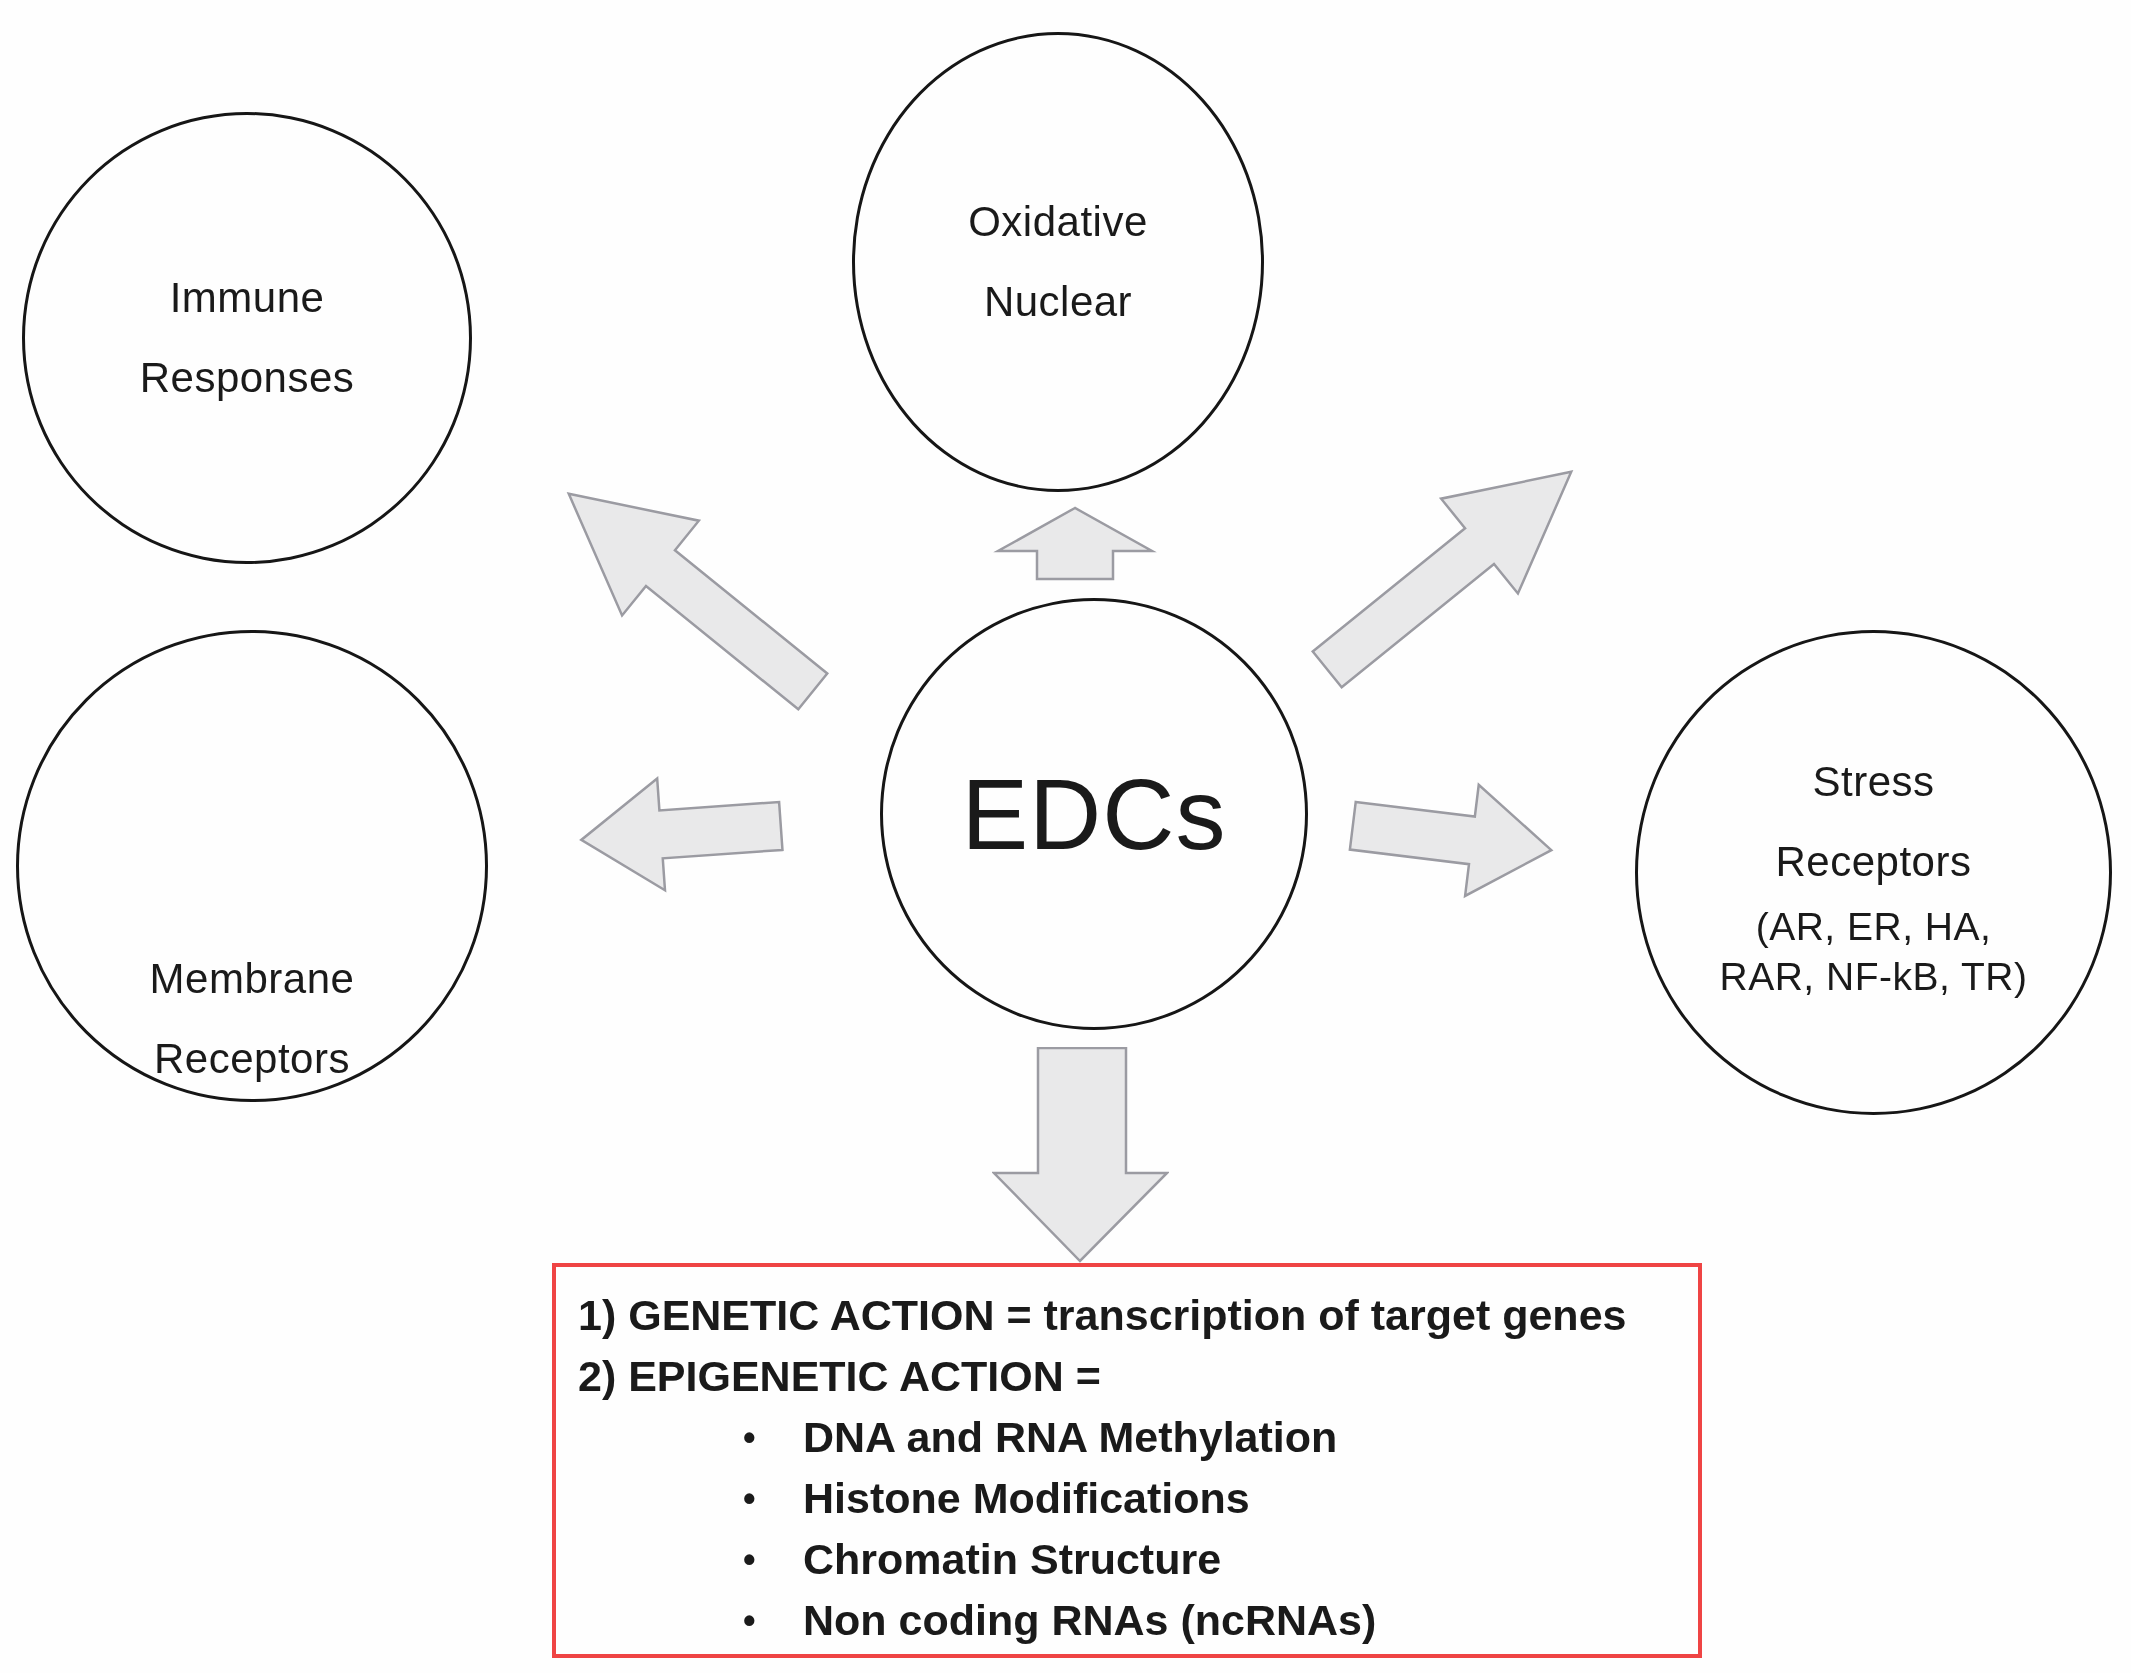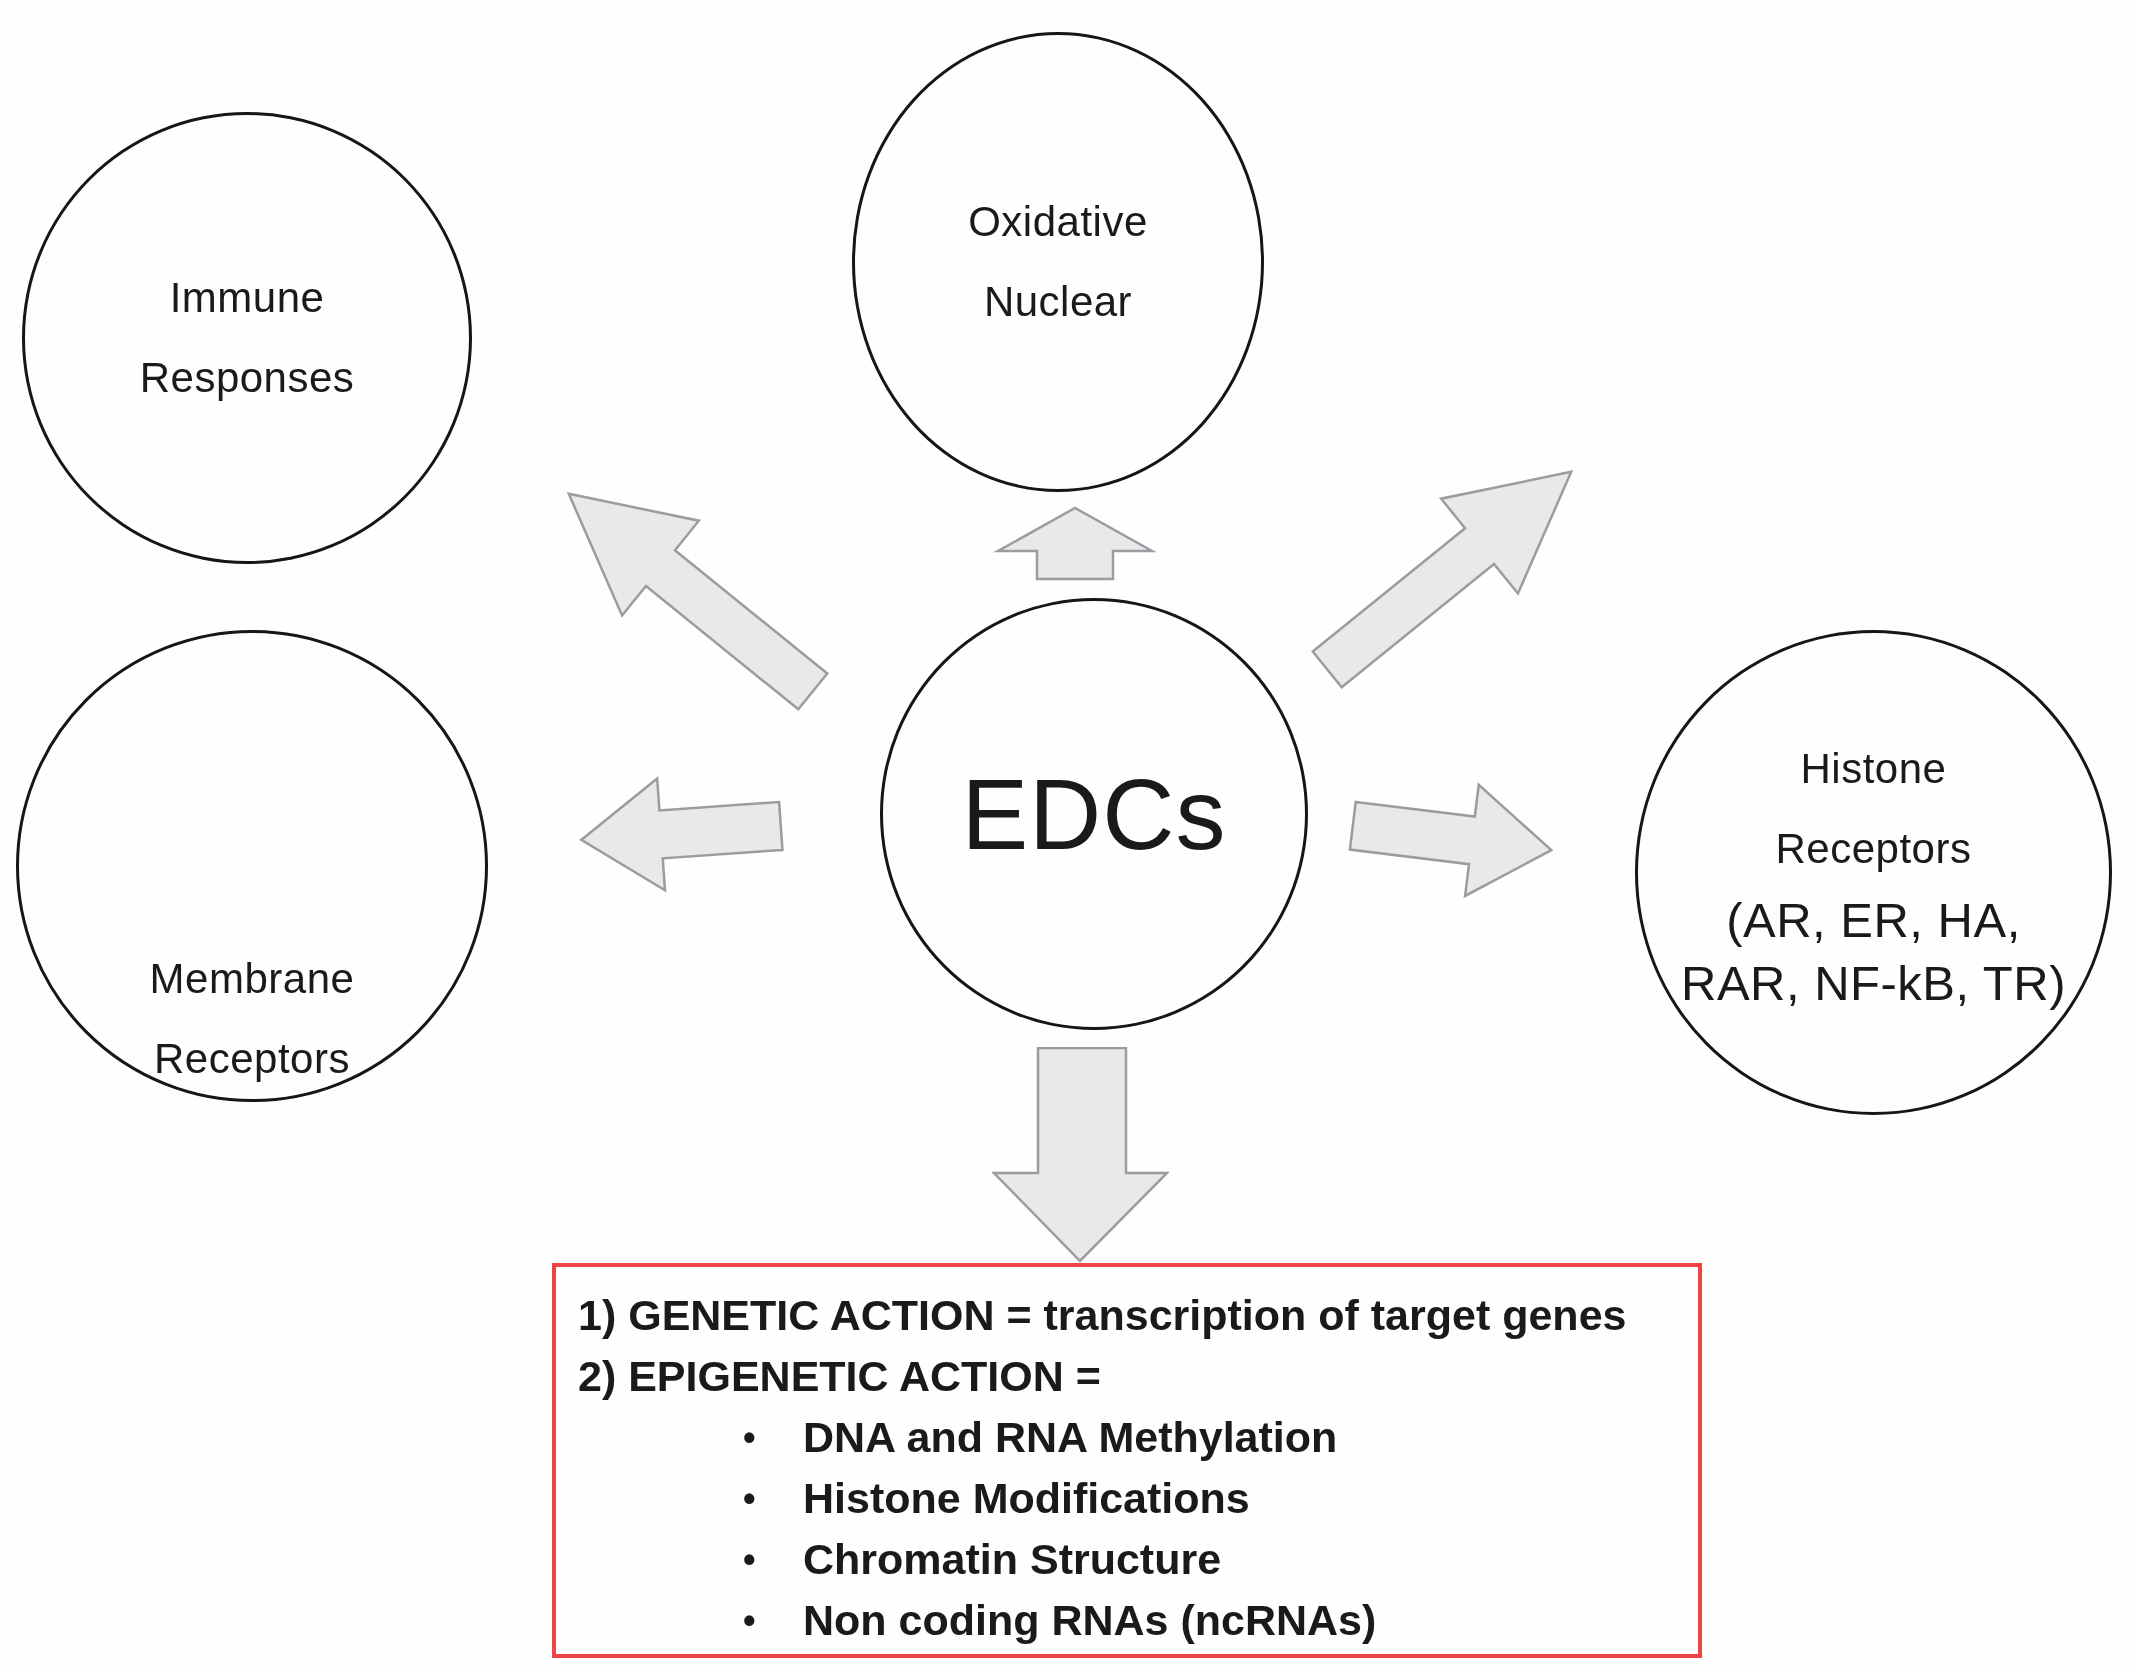--- a/index.html
+++ b/index.html
@@ -31,21 +31,21 @@
   }
   .circle-label {
     font-size: 42px;
     line-height: 1.9;
     font-weight: 400;
     letter-spacing: 0.5px;
   }
   .circle-label .tight-block {
     line-height: 1.3;
     margin-top: 6px;
-    font-size: 49px;
+    font-size: 39px;
   }
   .line { display: block; }
 
   #circle-immune    { left: 22px;   top: 112px; width: 450px; height: 452px; }
   #circle-oxidative { left: 852px;  top: 32px;  width: 412px; height: 460px; }
   #circle-synthesis { left: 1643px; top: 60px;  width: 472px; height: 470px; }
   #circle-edcs      { left: 880px;  top: 598px; width: 428px; height: 432px; text-align: right; }
   #circle-membrane  { left: 16px;   top: 630px; width: 472px; height: 472px; align-items: flex-end; }
   #circle-nuclear   { left: 1635px; top: 630px; width: 477px; height: 485px; }
 
@@ -129,21 +129,21 @@
 
   <div class="node-circle" id="circle-membrane">
     <div class="circle-label">
       <span class="line">Membrane</span>
       <span class="line">Receptors</span>
     </div>
   </div>
 
   <div class="node-circle" id="circle-nuclear">
     <div class="circle-label">
-      <span class="line">Histone</span>
+      <span class="line">Stress</span>
       <span class="line">Receptors</span>
       <span class="tight-block">
         <span class="line">(AR, ER, HA,</span>
         <span class="line">RAR, NF-kB, TR)</span>
       </span>
     </div>
   </div>
 
   <div class="arrow" id="arrow-up-left">
     <svg width="320" height="130" viewBox="0 0 320 130">

